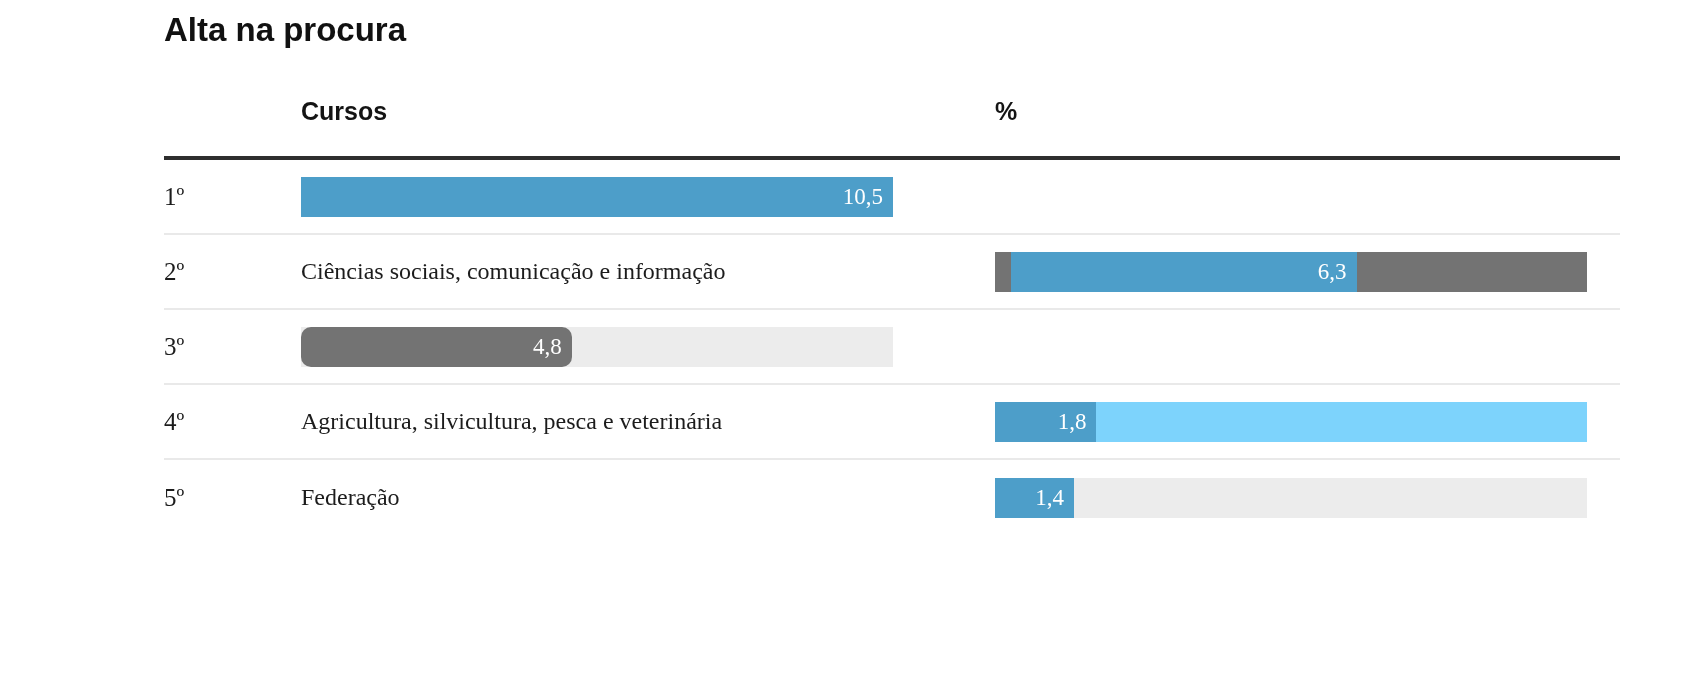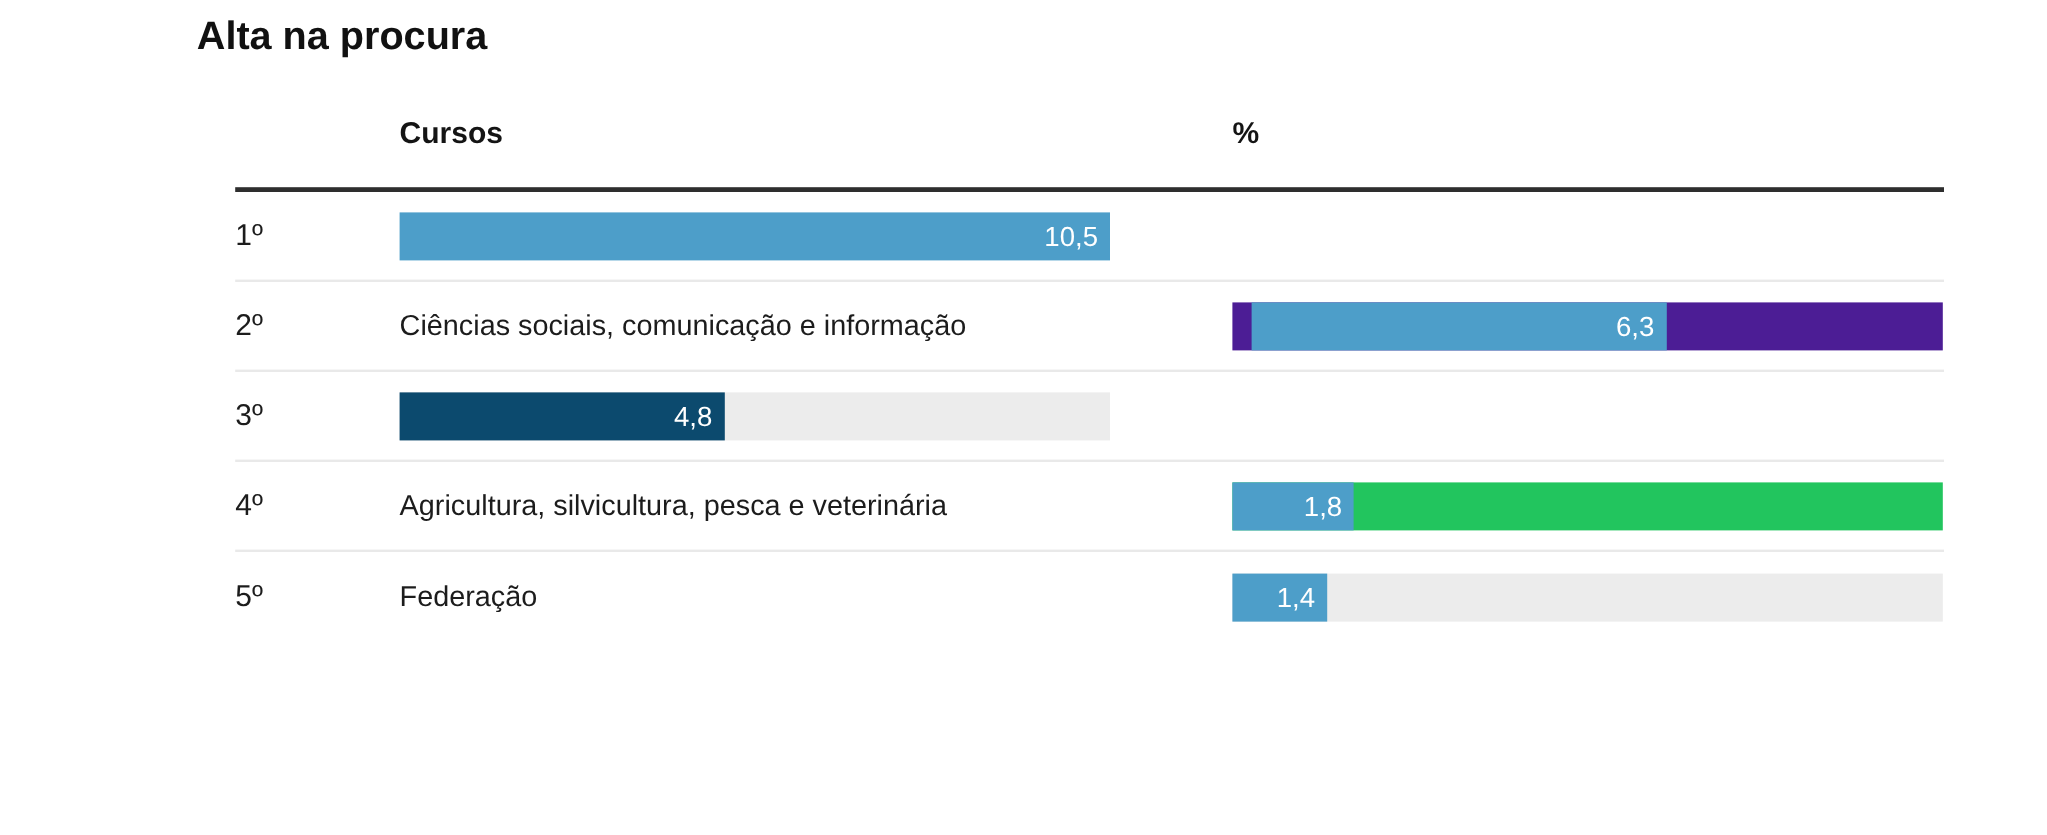--- a/index.html
+++ b/index.html
@@ -23,38 +23,38 @@
     margin-top: 20px;
     font-size: 25px;
     line-height: 38px;
     color: #767676;
     max-width: 1440px;
   }
 
   .grid-cols {
     display: grid;
     grid-template-columns: 137px 694px 1fr;
-    margin-left: 32px;
   }
   .thead {
     margin-top: 46px;
     padding-bottom: 30px;
     border-bottom: 4px solid #2e2e2e;
   }
   .thead .hcell {
     font-size: 25px;
     font-weight: 700;
     color: #141414;
     line-height: 30px;
   }
 
   .row {
     min-height: 75px;
     align-items: center;
     border-bottom: 2px solid #e9e9e9;
+    font-family: Liberation Serif, serif;
   }
   .row:last-child { border-bottom: none; }
   .rank {
     font-size: 25px;
     color: #1c1c1c;
   }
   .course {
     font-size: 24px;
     line-height: 33px;
     color: #1c1c1c;
@@ -105,44 +105,44 @@
           <span class="val" style="color: rgb(255, 255, 255);">10,5</span>
         </div>
       </div>
     </div>
   </div>
 
   <div class="row grid-cols">
     <div class="rank">2º</div>
     <div class="course">Ciências sociais, comunicação e informação</div>
     <div class="bar-cell">
-      <div class="track" style="background: #4c1d95; padding-left: 16px;">
+      <div class="track" style="background: #737373; padding-left: 16px;">
         <div class="fill" style="background: rgb(77, 158, 201); width: 60%;">
           <span class="val" style="color: rgb(255, 255, 255);">6,3</span>
         </div>
       </div>
     </div>
   </div>
 
   <div class="row grid-cols">
     <div class="rank">3º</div>
     <div class="bar-cell">
       <div class="track" style="background: rgb(236, 236, 236);">
-        <div class="fill" style="background: #0c4a6e; width: 45.7143%;">
+        <div class="fill" style="background: #737373; width: 45.7143%; border-radius: 10px;">
           <span class="val" style="color: rgb(255, 255, 255);">4,8</span>
         </div>
       </div>
     </div>
   </div>
 
   <div class="row grid-cols">
     <div class="rank">4º</div>
     <div class="course">Agricultura, silvicultura, pesca e veterinária</div>
     <div class="bar-cell">
-      <div class="track" style="background: #22c55e;">
+      <div class="track" style="background: #7dd3fc;">
         <div class="fill" style="background: rgb(77, 158, 201); width: 17.1429%;">
           <span class="val" style="color: rgb(255, 255, 255);">1,8</span>
         </div>
       </div>
     </div>
   </div>
 
   <div class="row grid-cols">
     <div class="rank">5º</div>
     <div class="course">Federação</div>

